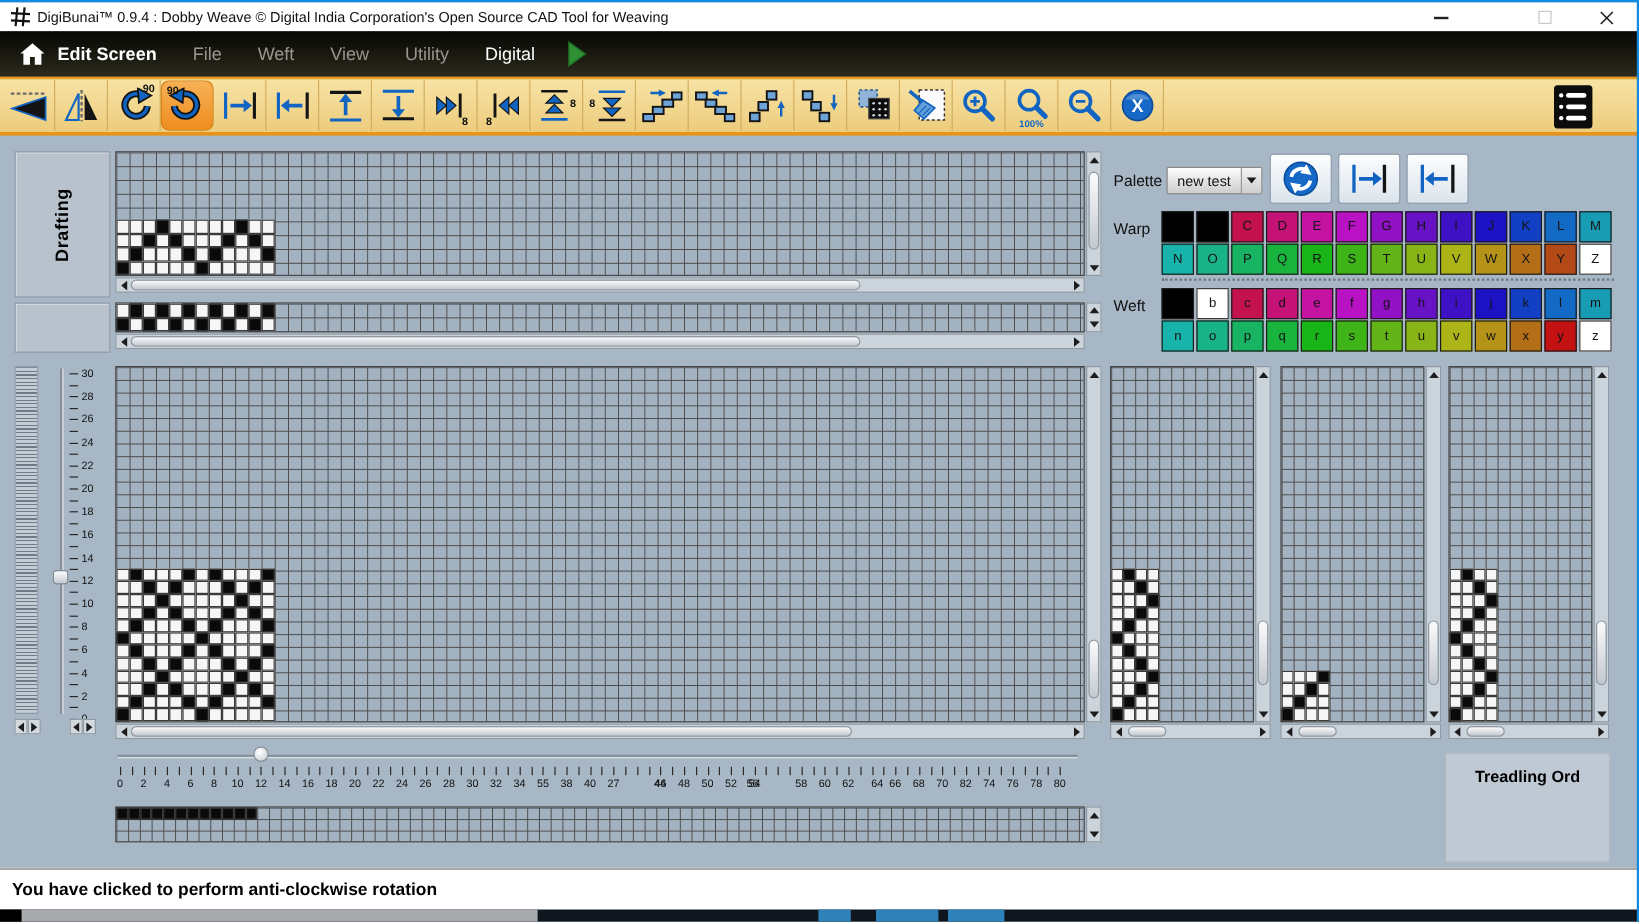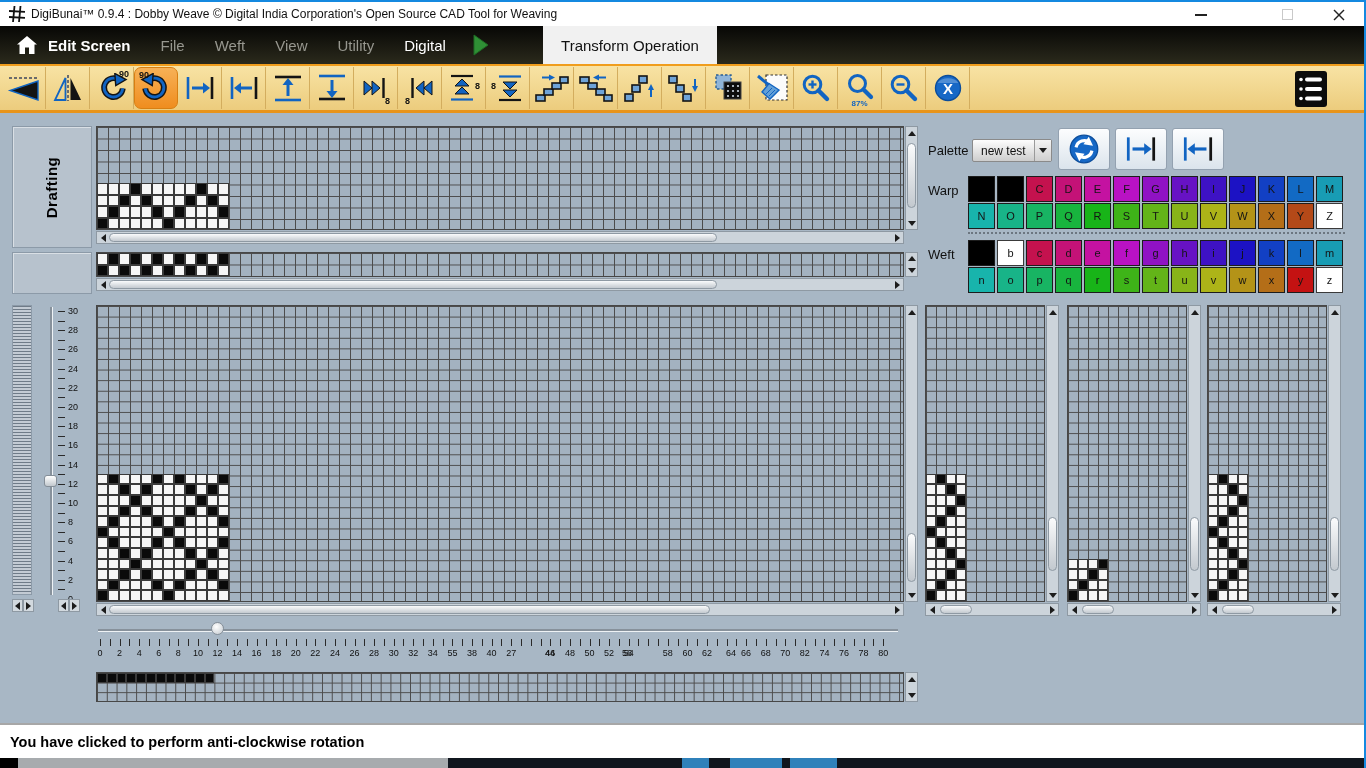--- a/index.html
+++ b/index.html
@@ -134,21 +134,20 @@
       <span class="mitem on">Edit Screen</span>
       <span class="mitem">File</span>
       <span class="mitem">Weft</span>
       <span class="mitem">View</span>
       <span class="mitem">Utility</span>
       <span class="mitem on">Digital</span>
     </div>
   <span id="play-ic"><svg viewBox="0 0 18 22">
         <polygon points="2,1 16,11 2,21" fill="#2f8f35" stroke="#1e6b24" stroke-width="1"></polygon>
       </svg></span>
-  <div id="tab">Transform Operation</div>
 </div>
 
 <div id="toolbar">
   <div id="tb-buttons">
       <div class="tbtn">
         <svg viewBox="0 0 34 30">
           <line x1="2" y1="5" x2="32" y2="5" stroke="#6b6b6b" stroke-width="2" stroke-dasharray="3 2"></line>
           <polygon points="31,8 31,27 3,17.5" fill="#141414" stroke="#1164c2" stroke-width="1.4"></polygon>
         </svg>
       </div>
@@ -321,21 +320,21 @@
           <line x1="19.5" y1="17.5" x2="28" y2="26" stroke="#1164c2" stroke-width="4.4" stroke-linecap="round"></line>
           <line x1="9.5" y1="11.5" x2="17.5" y2="11.5" stroke="#1164c2" stroke-width="2.4"></line>
           <line x1="13.5" y1="7.5" x2="13.5" y2="15.5" stroke="#1164c2" stroke-width="2.4"></line>
         </svg>
       </div>
       <div class="tbtn">
         <svg viewBox="0 0 34 30">
           <circle cx="14.5" cy="10.5" r="8" fill="none" stroke="#1164c2" stroke-width="3"></circle>
           <line x1="20.5" y1="16.5" x2="28" y2="24" stroke="#1164c2" stroke-width="4.2" stroke-linecap="round"></line>
         </svg>
-        <span class="badge b-zoom-100">87%</span>
+        <span class="badge b-zoom-100">100%</span>
       </div>
       <div class="tbtn">
         <svg viewBox="0 0 34 30">
           <circle cx="13.5" cy="11.5" r="8.3" fill="none" stroke="#1164c2" stroke-width="3"></circle>
           <line x1="19.5" y1="17.5" x2="28" y2="26" stroke="#1164c2" stroke-width="4.4" stroke-linecap="round"></line>
           <line x1="9.5" y1="11.5" x2="17.5" y2="11.5" stroke="#1164c2" stroke-width="2.4"></line>
         </svg>
       </div>
       <div class="tbtn">
         <svg viewBox="0 0 34 30">
@@ -1124,20 +1123,23 @@
   <div class="sbar" style="left:1207px;top:490px;width:134px;height:13px">
       <div class="sb-btn" style="left: 0px; top: 0px; width: 12px; height: 100%;">
         <span class="tri tri-l"></span>
       </div>
       <div class="sb-btn" style="right: 0px; top: 0px; width: 12px; height: 100%;">
         <span class="tri tri-r"></span>
       </div>
       <div class="sb-thumb" style="left: 14.12px; width: 31.8px; top: 1px; bottom: 1px;"></div>
     </div>
 
+  <div class="label-area" style="left:1204px;top:514px;width:138px;height:92px">
+    <span>Treadling Ord</span>
+  </div>
 </div>
 
 <div id="statusbar">
   <span>You have clicked to perform anti-clockwise rotation</span>
 </div>
 
 <div id="taskstrip">
   <div style="left:0;width:18px;background:#000"></div>
   <div style="left:18px;width:430px;background:#a7abae"></div>
   <div style="left:682px;width:27px;background:#2f81ba"></div>

